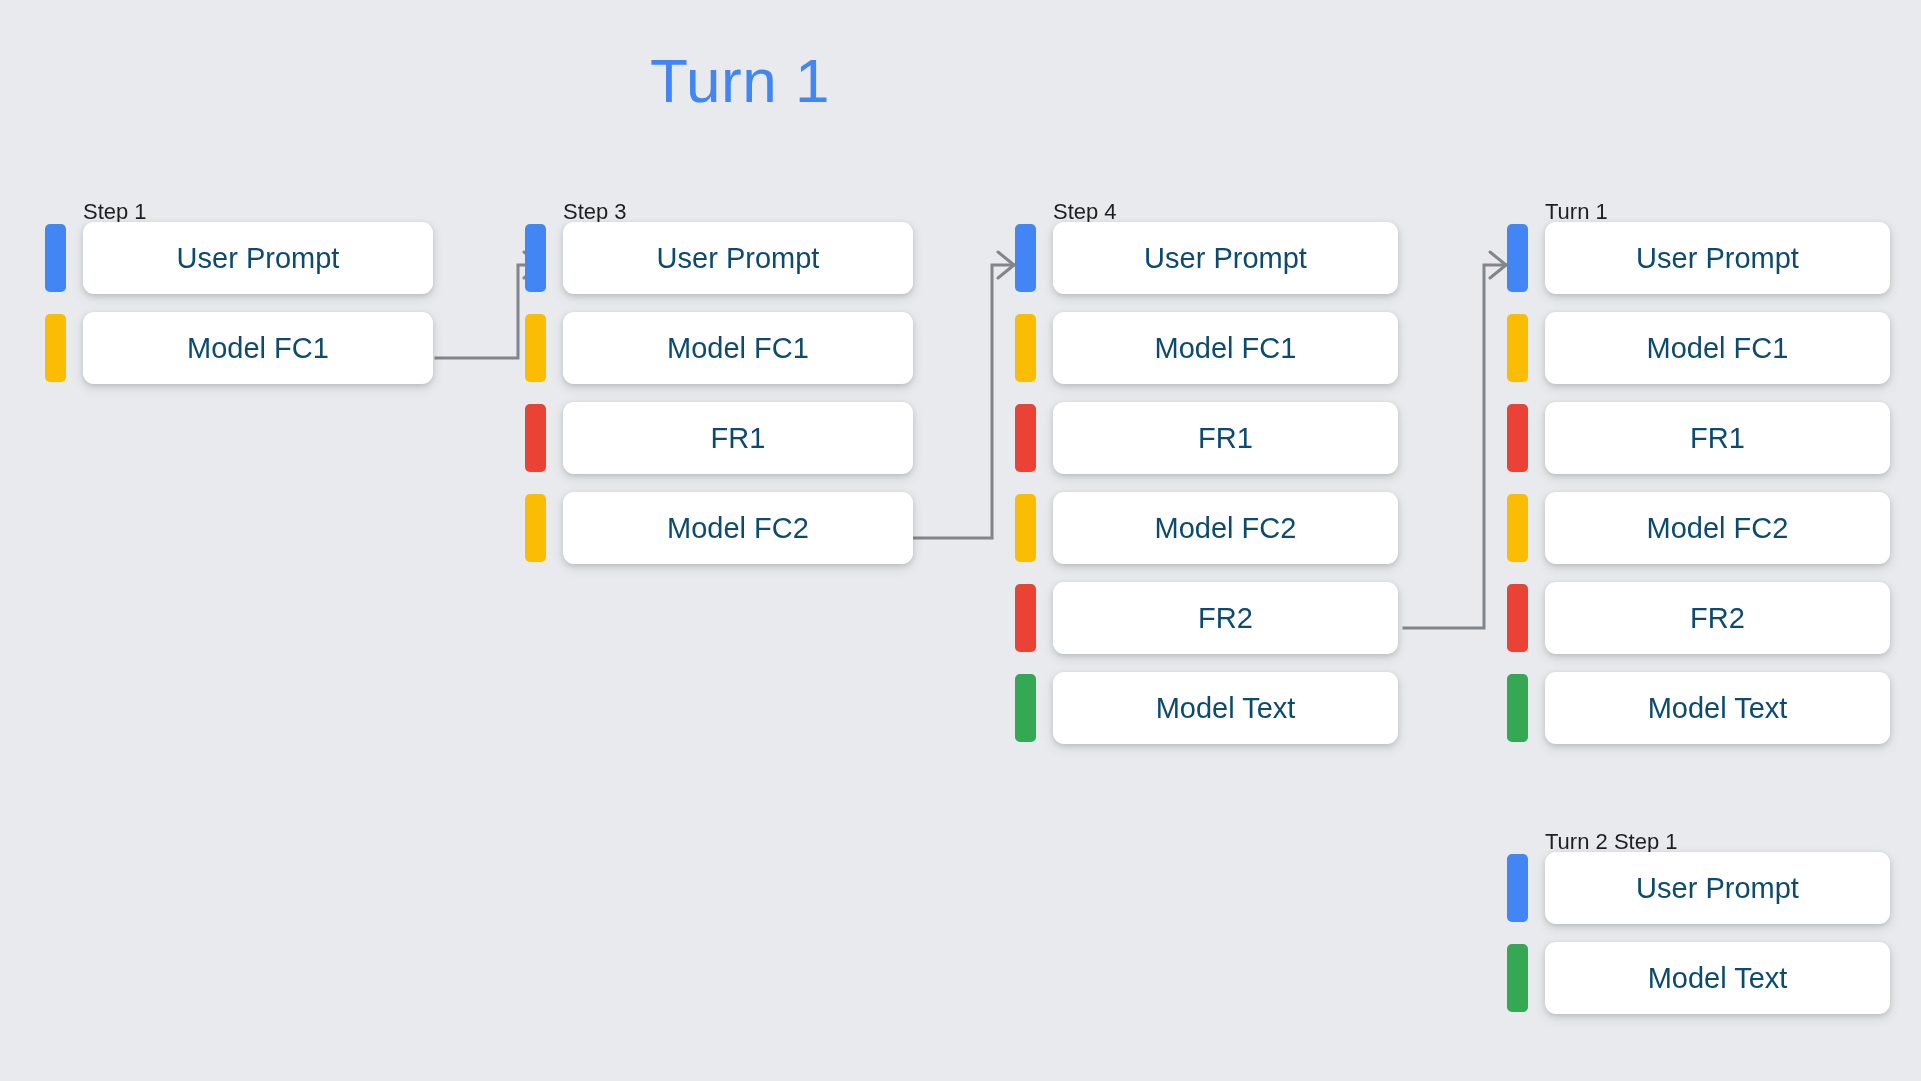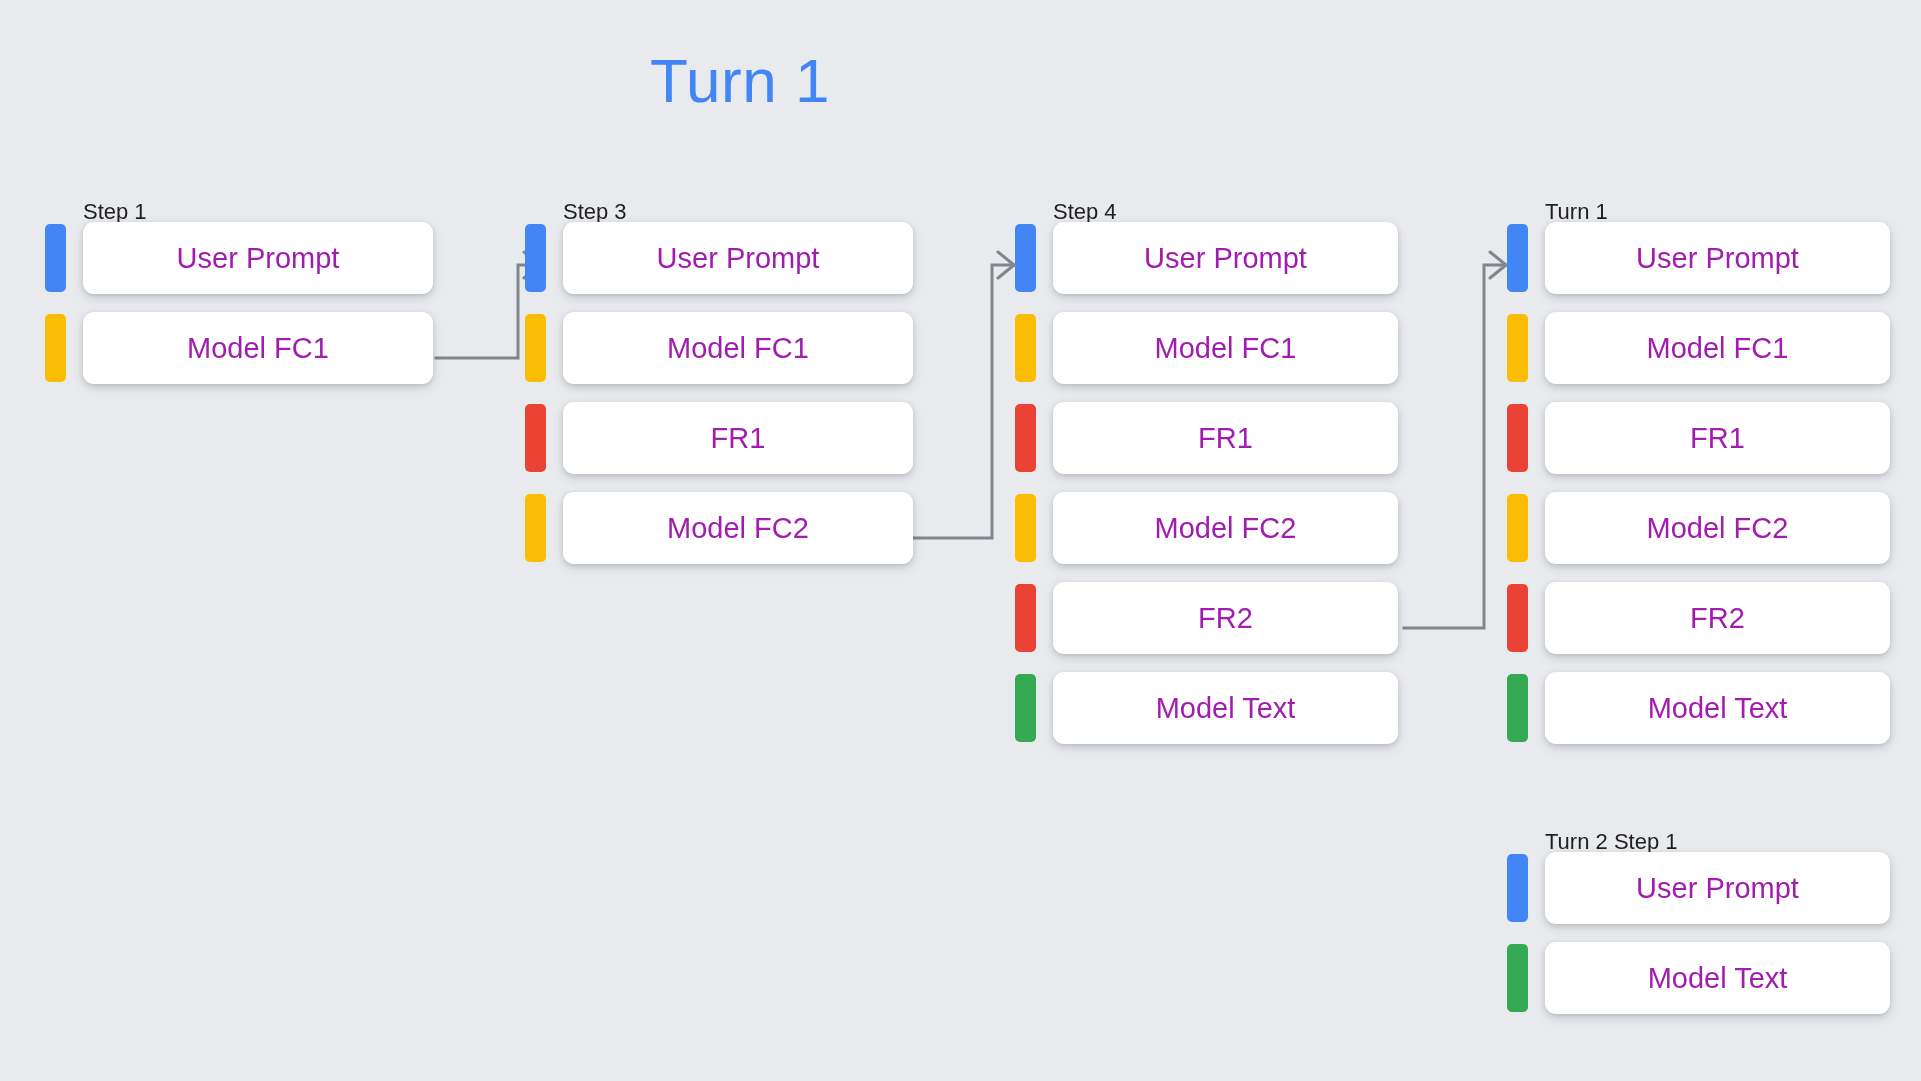--- a/index.html
+++ b/index.html
@@ -82,21 +82,21 @@
     height: 72px;
     background: #ffffff;
     border-radius: 11px;
     box-shadow: 0 2px 5px rgba(60,64,67,0.18), 0 4px 12px rgba(60,64,67,0.12);
     display: flex;
     align-items: center;
     justify-content: center;
   }
   .card-label {
     font-size: 29px;
-    color: #a21caf;
+    color: #0c4a6e;
     font-weight: 400;
     line-height: 1;
     white-space: nowrap;
   }
 
   
   #column-step-1 .card { width: 350px; }
   #column-step-2 .card { width: 350px; }
   #column-step-3 .card { width: 345px; }
   #column-turn-1 .card { width: 345px; }

